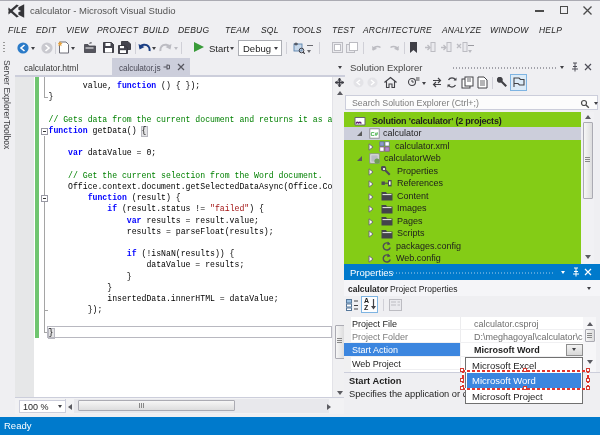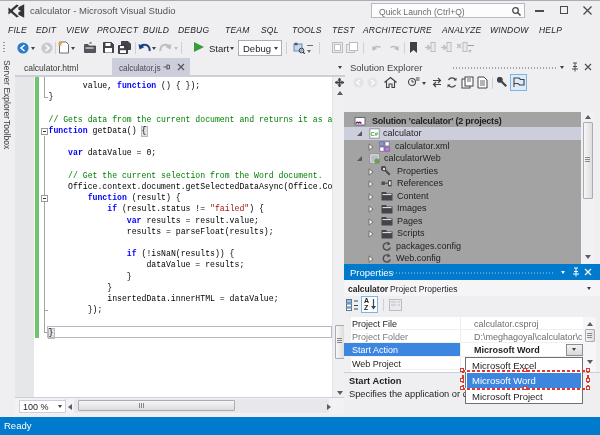--- a/index.html
+++ b/index.html
@@ -64,21 +64,21 @@
 
   
   #rightpanels { position:absolute; left:344px; top:0; width:256px; height:359px; }
 
   
   #sepanel { position:absolute; left:0; top:0; width:256px; height:206px; }
   .gripdots { position:absolute; height:4px; background-image:radial-gradient(circle, #A2A2AA 0.7px, transparent 0.8px); background-size:3px 4px; }
   .gripdots.blue { background-image:radial-gradient(circle, #53A3DC 0.7px, transparent 0.8px); }
   #setools { position:absolute; left:0; top:16px; width:256px; height:19px; }
   #sesearch { position:absolute; left:1px; top:37px; width:253px; height:15px; background:#FCFCFC; border:1px solid #CCCEDB; }
-  #setree { position:absolute; left:0; top:54px; width:256px; height:152px; background:#a3a3a3; overflow:hidden; }
+  #setree { position:absolute; left:0; top:54px; width:256px; height:152px; background:#84cc16; overflow:hidden; }
   .trow { position:absolute; left:0; width:237px; height:12.5px; font-size:9px; color:#1E1E1E; }
   .trow .txt { position:absolute; top:1px; }
   .exp-open { position:absolute; width:0; height:0; border-left:5px solid transparent; border-bottom:5px solid #595959; }
   .exp-c { position:absolute; width:5px; height:7px; }
 
   
   #propspanel { position:absolute; left:0; top:206px; width:256px; height:153px; }
   #proptitle { position:absolute; left:0; top:0; width:256px; height:16px; background:#007ACC; }
   #propcombo { position:absolute; left:0; top:16px; width:256px; height:16px; background:#F5F5F8; }
   #proptools { position:absolute; left:0; top:32px; width:256px; height:19px; }
@@ -105,27 +105,20 @@
 <body>
 
 <div class="abs" style="left:0;top:0;width:600px;height:1px;background:#ABABB3;z-index:50"></div>
 <div id="titlebar">
   <svg class="abs" style="left:8px;top:3px" width="17" height="16" viewBox="0 0 17 16">
     <path d="M0.6 4.6 L10.8 13.4 L8.6 14.4 L0.2 7.2 Z" fill="#343438"></path>
     <path d="M0.6 11.4 L10.8 2.6 L8.6 1.6 L0.2 8.8 Z" fill="#343438"></path>
     <path d="M10.4 4.2 L16.2 1.2 V14.8 L10.4 11.8 V9.2 L13.2 8 L10.4 6.8 Z" fill="#343438"></path>
   </svg>
   <span id="title-text">calculator - Microsoft Visual Studio</span>
-  <div id="ql">
-    <span>Quick Launch (Ctrl+Q)</span>
-    <svg class="abs" style="left:139px;top:2px" width="11" height="11" viewBox="0 0 11 11">
-        <circle cx="4.5" cy="4.5" r="2.8" fill="none" stroke="#4b4b4b" stroke-width="1.3"></circle>
-        <line x1="6.7" y1="6.7" x2="9.5" y2="9.5" stroke="#4b4b4b" stroke-width="1.6"></line>
-      </svg>
-  </div>
   <div class="abs" style="left:535px;top:10px;width:9px;height:2px;background:#4b4b4b"></div>
   <div class="abs" style="left:560px;top:6px;width:8px;height:8px;border:1.4px solid #4b4b4b"></div>
   <svg class="abs" style="left:583px;top:6px" width="9" height="9" viewBox="0 0 9 9">
       <path d="M0.5 0.5 L8.5 8.5 M8.5 0.5 L0.5 8.5" stroke="#4b4b4b" stroke-width="1.3"></path>
     </svg>
 </div>
 
 <div id="menubar">
   <span style="left:8px">FILE</span>
     <span style="left:36px">EDIT</span>
@@ -391,20 +384,28 @@
             <path d="M3 5 h5 M3 7 h5 M3 9 h5" stroke="#424247" stroke-width="0.8"></path>
           </svg>
         <div class="tsep" style="left:148px;top:3px"></div>
         <svg class="abs" style="left:153px;top:3px" width="11" height="11" viewBox="0 0 11 11">
             <path d="M10 8.5 L5.5 4 A3 3 0 1 0 4 5.5 L8.5 10 Z" fill="#424247"></path>
           </svg>
         <div class="abs" style="left:166px;top:0px;width:17px;height:17px;background:#DCEBF7;border:1px solid #7EB4E2"></div>
         <svg class="abs" style="left:169px;top:3px" width="12" height="11" viewBox="0 0 12 11">
             <path d="M1 10 V1 H6 L7.5 2.5 H11 V8 H6.5 L5 6.5 H1" fill="none" stroke="#424247" stroke-width="1.1"></path>
           </svg>
+      </div>
+      <div id="sesearch">
+        <span style="position:absolute;left:6px;top:2px;font-size:8.8px;color:#7c7c7c">Search Solution Explorer (Ctrl+;)</span>
+        <svg class="abs" style="left:234px;top:3px" width="10" height="10" viewBox="0 0 10 10">
+            <circle cx="4" cy="4" r="2.5" fill="none" stroke="#4b4b4b" stroke-width="1.2"></circle>
+            <line x1="6" y1="6" x2="8.8" y2="8.8" stroke="#4b4b4b" stroke-width="1.4"></line>
+          </svg>
+        <div class="darr" style="left:248px;top:6px"></div>
       </div>
       <div id="setree">
 
         <div class="trow" style="top:2.5px">
           <svg class="abs" style="left:10px;top:1px" width="12" height="10" viewBox="0 0 12 10">
               <path d="M1 1.5 H11 V9 H1 Z" fill="#fff" stroke="#66666E" stroke-width="1"></path>
               <path d="M2.2 7.8 C2.2 5.8 4.6 5.8 4.6 7.8 C4.6 5.8 7 5.8 7 7.8" stroke="#68217A" stroke-width="1.4" fill="none"></path>
             </svg>
           <span class="txt" style="left:28px;font-weight:bold;letter-spacing:-0.2px">Solution 'calculator' (2 projects)</span>
         </div>

